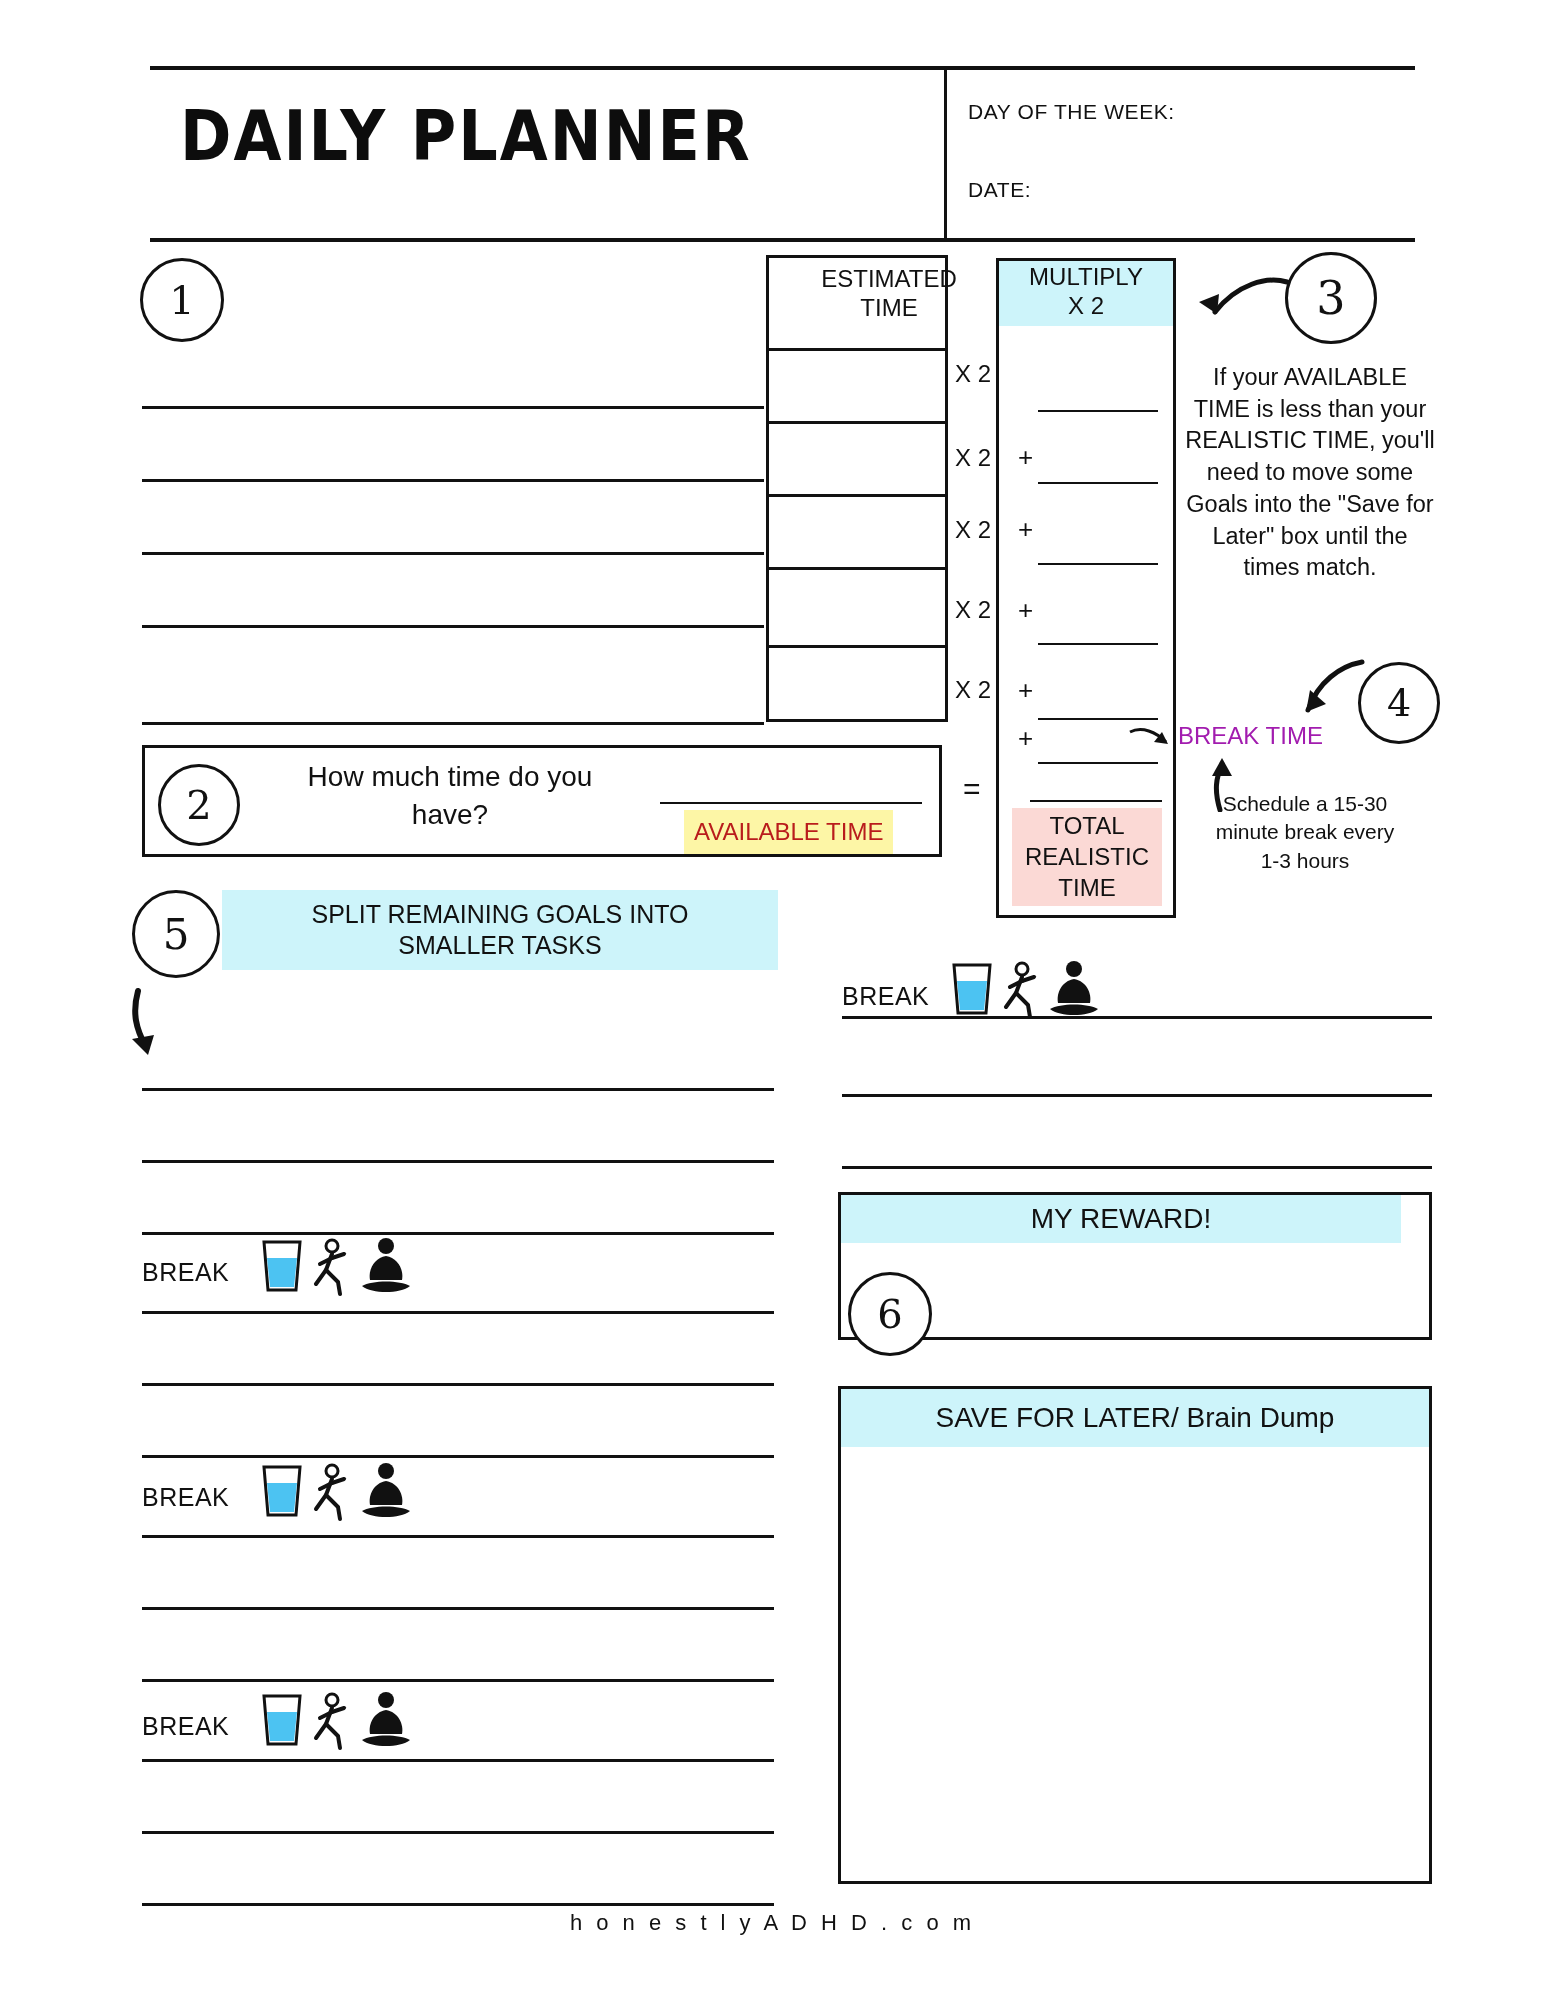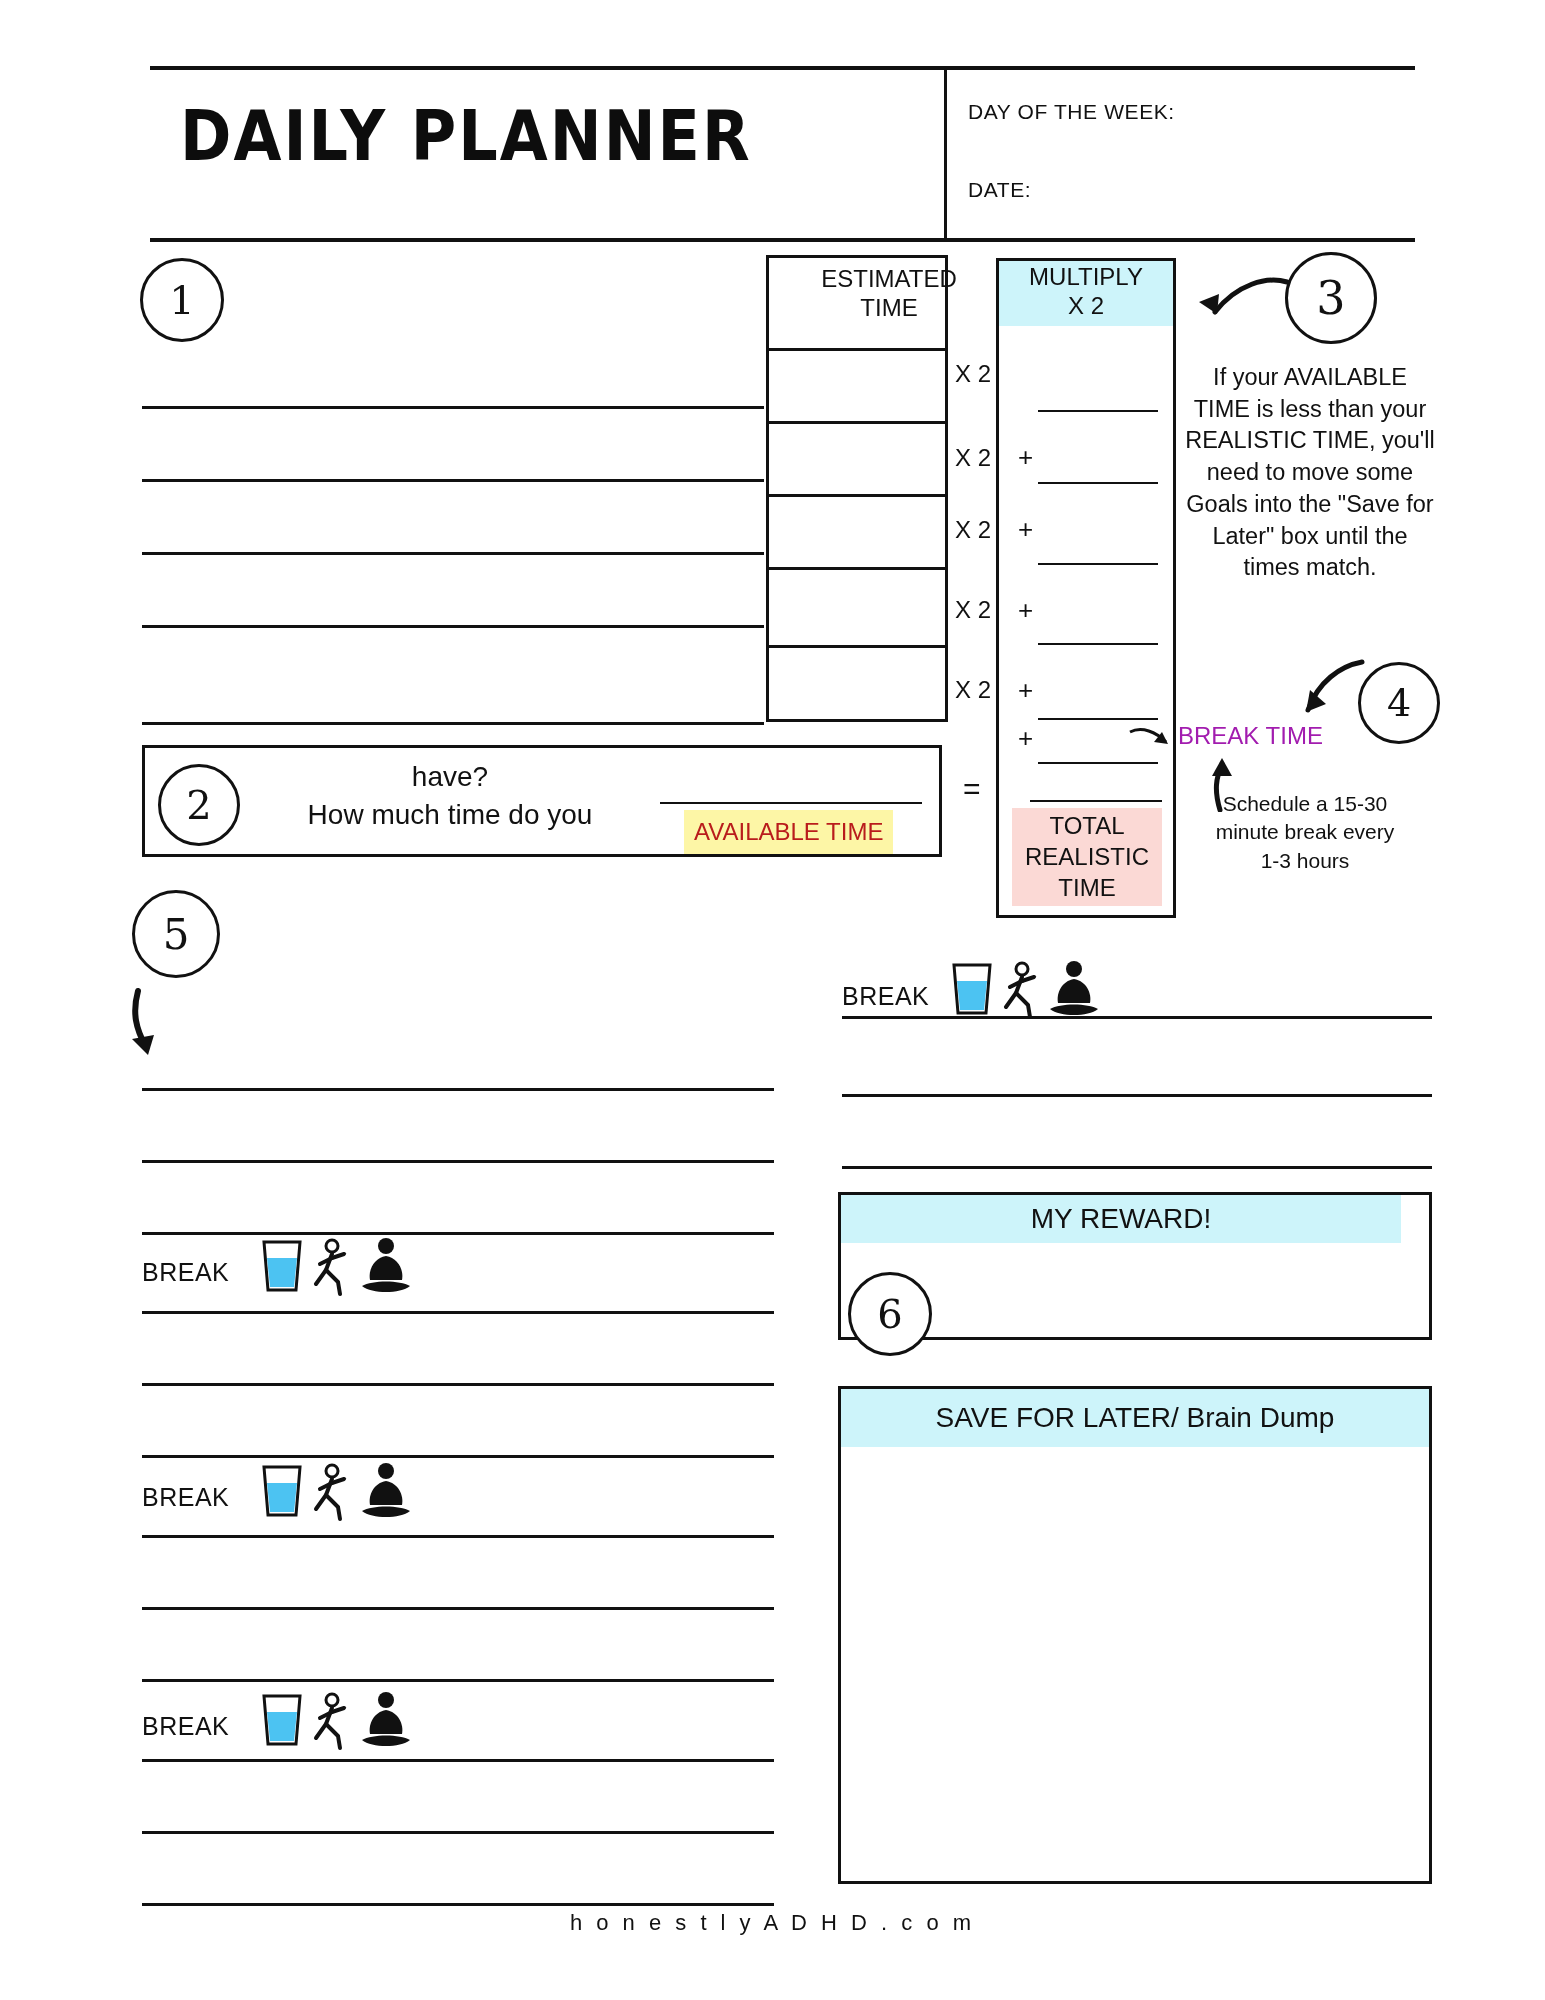--- a/index.html
+++ b/index.html
@@ -301,27 +301,31 @@
 
   <div class="small-note" style="left:1185px; top:790px; width:240px;">
     <div>Schedule a 15-30</div>
     <div>minute break every</div>
     <div>1-3 hours</div>
   </div>
 
   <div class="box" style="left:142px; top:745px; width:800px; height:112px;"></div>
   <div class="circle-num" style="left:158px; top:764px; width:76px; height:76px; font-size:40px;">2</div>
   <div class="q2-text" style="left:250px; top:758px; width:400px;">
+    <div>How much time do you</div>
     <div>have?</div>
-    <div>How much time do you</div>
   </div>
   <div class="hline-thin" style="left:660px; top:802px; width:262px;"></div>
   <div class="avail-highlight" style="left:684px; top:810px;">AVAILABLE TIME</div>
 
   <div class="circle-num" style="left:132px; top:890px; width:82px; height:82px; font-size:42px;">5</div>
+  <div class="banner-blue banner-small" style="left:222px; top:890px; width:556px; height:80px; flex-direction:column;">
+    <span>SPLIT REMAINING GOALS INTO</span>
+    <span>SMALLER TASKS</span>
+  </div>
 
   <svg class="icons" style="left:120px; top:985px;" width="50" height="80">
     <path d="M18 6 C 12 28, 16 44, 26 62" stroke="#111" stroke-width="6" fill="none" stroke-linecap="round"></path>
     <path d="M28 70 L 12 54 L 34 50 Z" fill="#111"></path>
   </svg>
 
   <div class="hline" style="left:142px; top:1088px; width:632px;"></div>
   <div class="hline" style="left:142px; top:1160px; width:632px;"></div>
   <div class="hline" style="left:142px; top:1232px; width:632px;"></div>
   <div class="hline" style="left:142px; top:1311px; width:632px;"></div>

